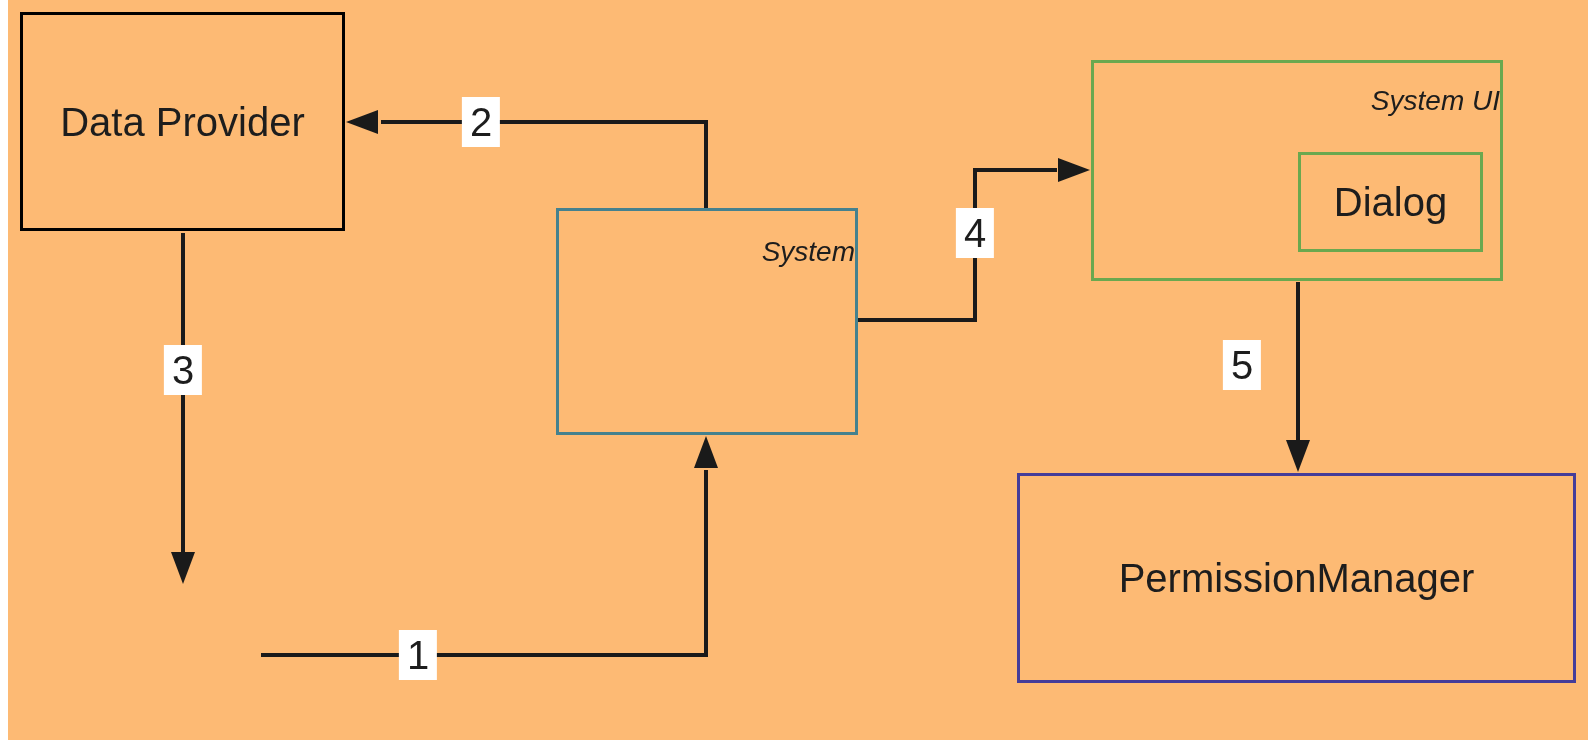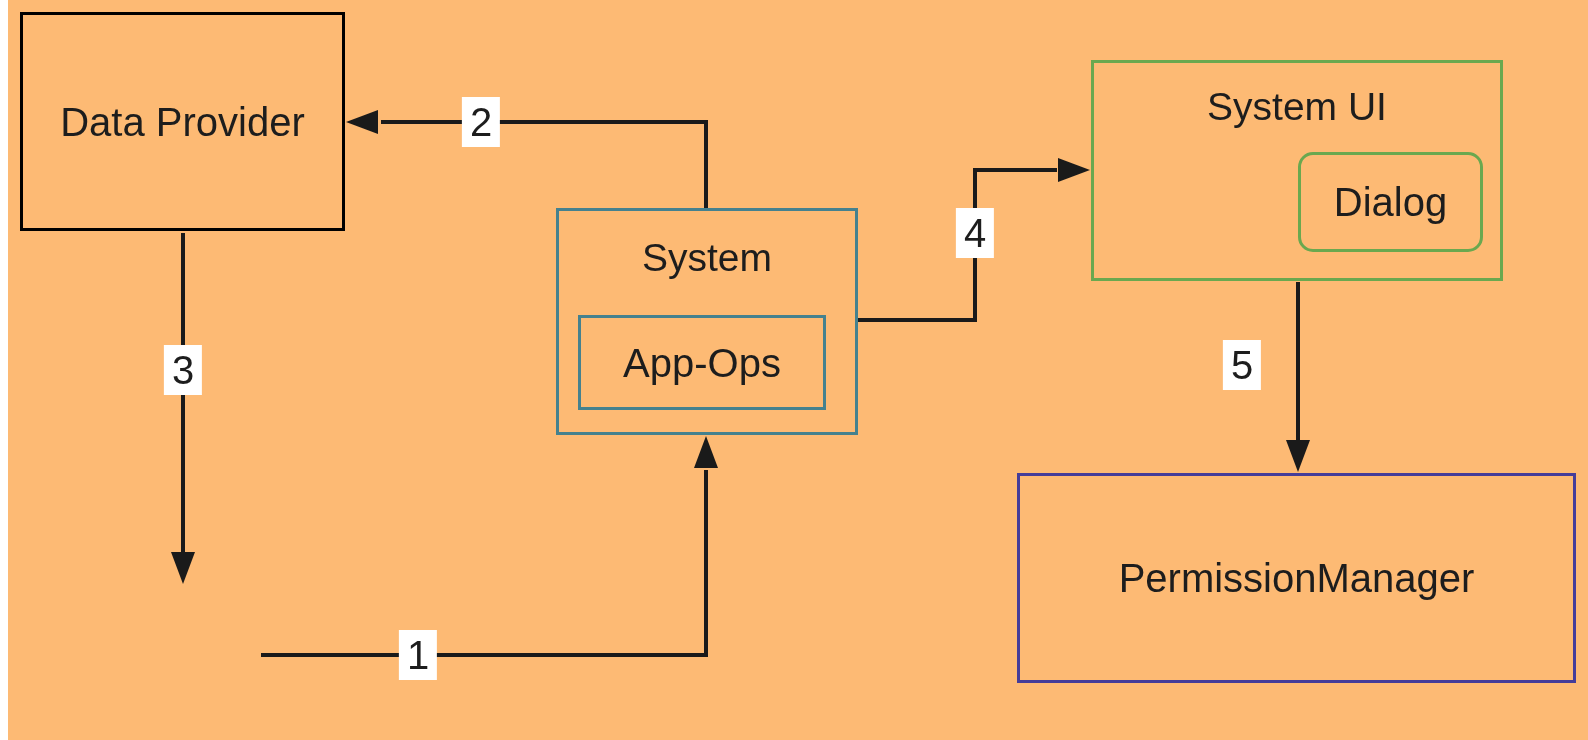--- a/index.html
+++ b/index.html
@@ -15,22 +15,22 @@
   .edges{position:absolute;left:0;top:0;width:1588px;height:740px;}
   .edges path{fill:none;stroke:#1a1a1a;stroke-width:4;}
   .edges polygon{fill:#1a1a1a;stroke:none;}
   .node{
     position:absolute;box-sizing:border-box;
     border:3px solid #000;background:transparent;
   }
   .node.center{display:flex;align-items:center;justify-content:center;}
   .node-label{font-size:40px;line-height:1;white-space:nowrap;}
   .node-title{
-    position:absolute;left:0;right:0;text-align:center;
-    font-size:39px;line-height:1;white-space:nowrap;
+    position:absolute;left:0;right:0;text-align:right;
+    font-size:28px;line-height:1;white-space:nowrap;font-style:italic;
   }
   .inner-node{
     position:absolute;box-sizing:border-box;
     border:3px solid #000;
     display:flex;align-items:center;justify-content:center;
   }
   .edge-label{
     position:absolute;transform:translate(-50%,-50%);
     background:#ffffff;padding:5px 8px;
     font-size:40px;line-height:1;
@@ -79,28 +79,25 @@
       <polygon points="1290,472 1278,440 1302,440"></polygon>
     </g>
   </svg>
 
   <div id="box-data-provider" class="node center" style="border-color: rgb(0, 0, 0);">
     <span class="node-label">Data Provider</span>
   </div>
 
   <div id="box-system" class="node" style="border-color: rgb(69, 129, 142); padding-left: 18px;">
     <div class="node-title">System</div>
-    <div id="box-app-ops" class="inner-node" style="border-color: rgb(69, 129, 142);">
-      <span class="node-label">App-Ops</span>
-    </div>
   </div>
 
   <div id="box-system-ui" class="node" style="border-color: rgb(106, 168, 79);">
     <div class="node-title">System UI</div>
-    <div id="box-dialog" class="inner-node" style="border-color: rgb(106, 168, 79); border-radius: 15px;">
+    <div id="box-dialog" class="inner-node" style="border-color: rgb(106, 168, 79);">
       <span class="node-label">Dialog</span>
     </div>
   </div>
 
   <div id="box-permission-manager" class="node center" style="border-color: rgb(69, 61, 153);">
     <span class="node-label">PermissionManager</span>
   </div>
 
 
   <span id="edge-label-1" class="edge-label">1</span>

